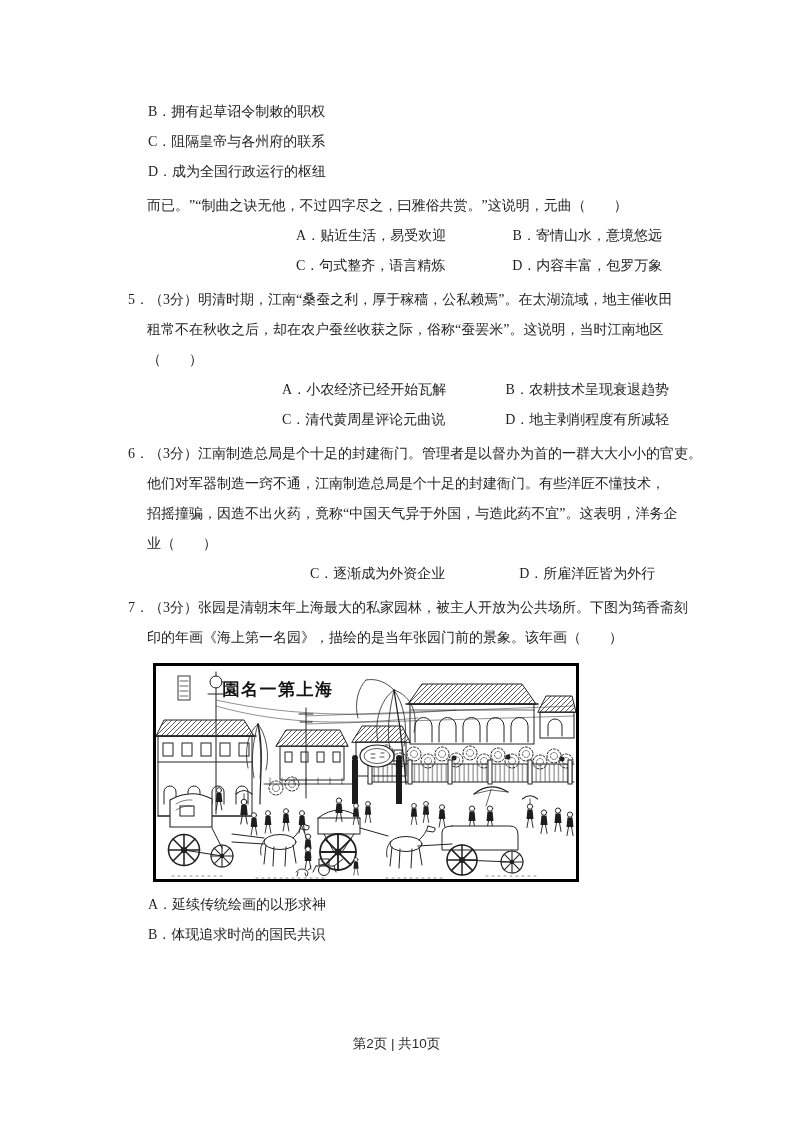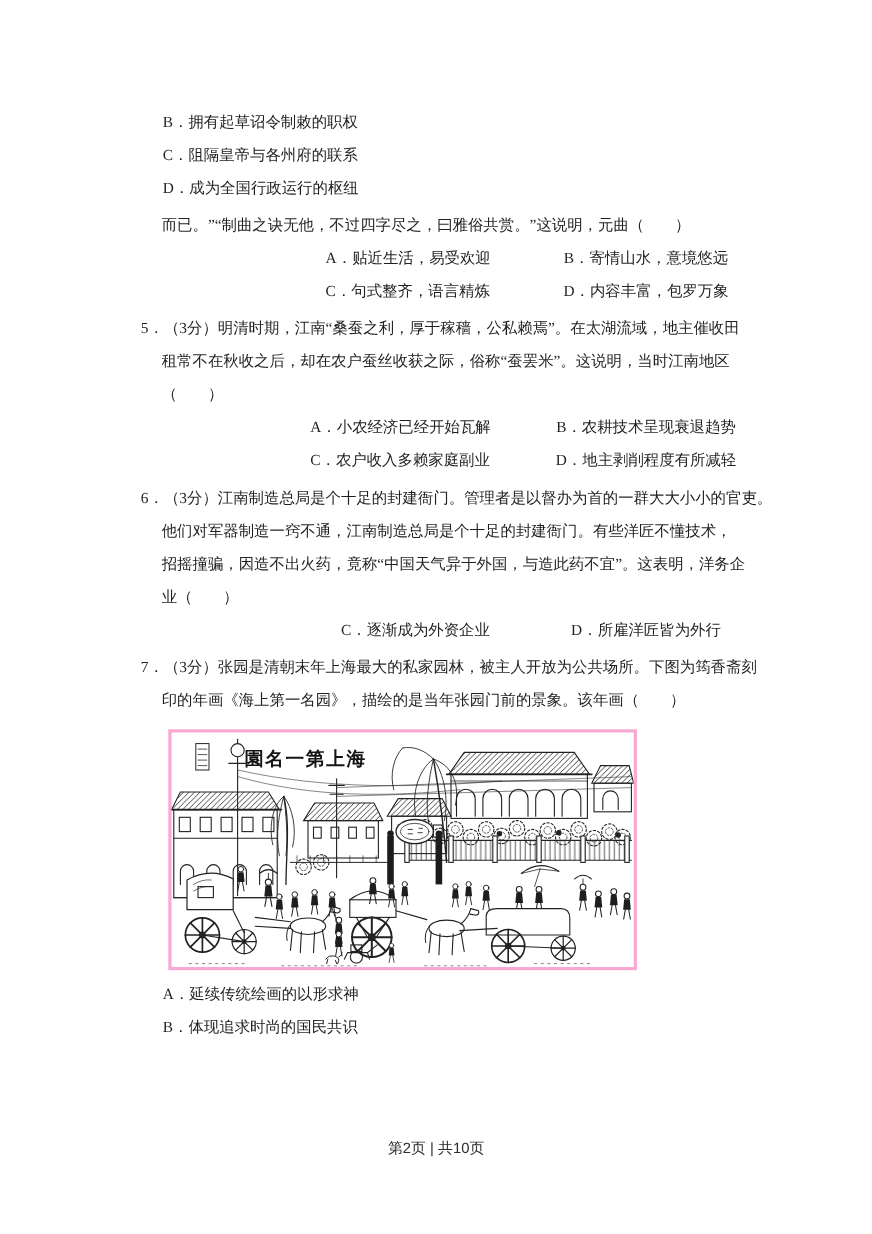--- a/index.html
+++ b/index.html
@@ -16,21 +16,21 @@
   .opt-left{margin-left:137px;}
   .qfirst{margin-left:117px;}
   .qcont{margin-left:136px;}
   .optrow{margin-left:80px;text-align:center;}
   .optrow .o1{display:inline-block;width:276px;}
   .optrow .o2{display:inline-block;}
   .question{margin-top:4px;}
   figure.nianhua{
     margin:10px 0 0 142px;padding:0;
     width:426px;height:219px;
-    border:3px solid #f9a8d4;
+    border:3px solid #000000;
     box-sizing:border-box;
     background:#fff;
   }
   figure.nianhua svg{display:block;width:100%;height:100%;}
   .after-fig{margin-top:8px;}
   .footer{
     position:absolute;top:1031px;left:0;width:793px;
     text-align:center;
     font-family:"Liberation Sans","DejaVu Sans",sans-serif;
     font-size:13.5px;color:#2b2b2b;line-height:26px;
@@ -64,21 +64,21 @@
 
     <section class="question">
       <div class="line qfirst">5．（3分）明清时期，江南“桑蚕之利，厚于稼穑，公私赖焉”。在太湖流域，地主催收田</div>
       <div class="line qcont">租常不在秋收之后，却在农户蚕丝收获之际，俗称“蚕罢米”。这说明，当时江南地区</div>
       <div class="line qcont">（　　）</div>
       <div class="line optrow">
         <span class="o1">A．小农经济已经开始瓦解</span>
         <span class="o2">B．农耕技术呈现衰退趋势</span>
       </div>
       <div class="line optrow">
-        <span class="o1">C．农户收入多赖家庭副业</span>
+        <span class="o1">C．清代黄周星评论元曲说</span>
         <span class="o2">D．地主剥削程度有所减轻</span>
       </div>
     </section>
 
     <section class="question">
       <div class="line qfirst">6．（3分）江南制造总局是个十足的封建衙门。管理者是以督办为首的一群大大小小的官吏。</div>
       <div class="line qcont">他们对军器制造一窍不通，江南制造总局是个十足的封建衙门。有些洋匠不懂技术，</div>
       <div class="line qcont">招摇撞骗，因造不出火药，竟称“中国天气异于外国，与造此药不宜”。这表明，洋务企</div>
       <div class="line qcont">业（　　）</div>
       <div class="line optrow">

